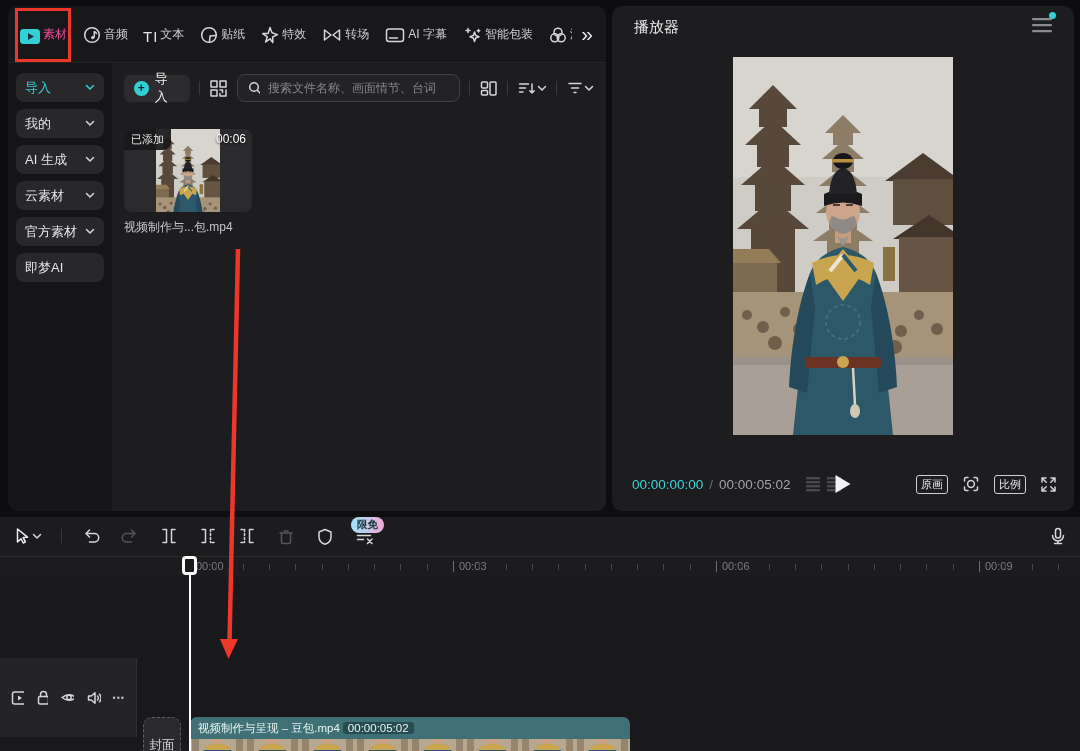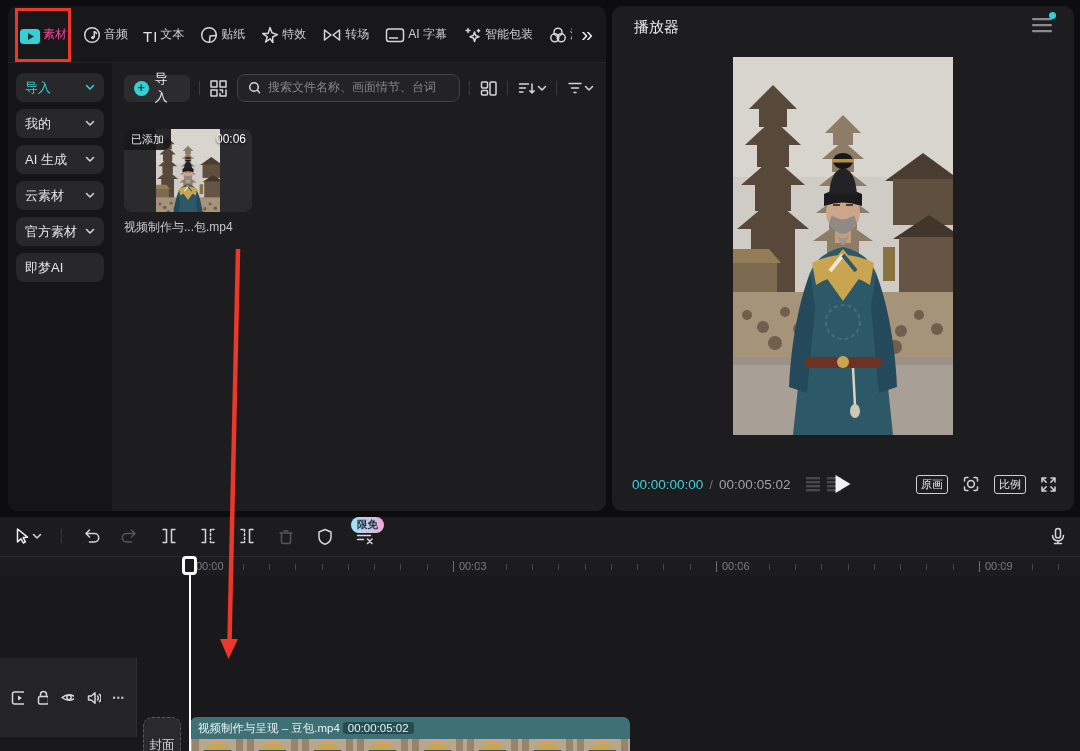--- a/index.html
+++ b/index.html
@@ -17,21 +17,21 @@
   .sidebar{position:absolute;top:57px;left:0;width:104px;bottom:0;background:#151517;padding:10px 8px;box-sizing:border-box;display:flex;flex-direction:column;gap:7px}
   .side-btn{height:29px;flex:0 0 29px;background:#28282b;border-radius:8px;display:flex;align-items:center;justify-content:space-between;padding:0 9px;font-size:13px;color:#e4e4e7;cursor:pointer}
   .side-btn.sel{color:#35d0d5}
   .side-btn.sel svg{stroke:#35d0d5}
   .content{position:absolute;left:104px;top:57px;right:0;bottom:0;background:#1d1d1f;padding:11px 12px;box-sizing:border-box}
   .m-toolbar{display:flex;align-items:center;gap:9px}
   .import-btn{display:flex;align-items:center;gap:6px;background:#2c2c2f;border-radius:6px;height:27px;padding:0 10px;font-size:13px;color:#eee;cursor:pointer}
   .plus-circle{width:15px;height:15px;border-radius:50%;background:#35d0d5;color:#0c2b2d;display:flex;align-items:center;justify-content:center;font-size:12px;font-weight:bold;line-height:1}
   .vdiv{width:1px;height:14px;background:#3a3a3e}
   .search{width:206px;height:26px;border:1px solid #424246;border-radius:8px;background:#232326;display:flex;align-items:center;gap:6px;padding:0 10px}
-  .search input{background:none;border:none;outline:none;color:#c9c9cd;font-size:12px;width:100%;font-family:Liberation Mono, monospace}
+  .search input{background:none;border:none;outline:none;color:#c9c9cd;font-size:12px;width:100%;font-family:Liberation Serif, serif}
   .search input::placeholder{color:#85858a}
   .all-label{margin-top:15px;font-size:13px;color:#e0e0e3}
   .vcard{position:relative;margin-top:27px;width:128px;height:83px;background:#2b2b2e;border-radius:8px;overflow:hidden;cursor:pointer}
   .vthumb{position:absolute;left:50%;transform:translateX(-50%);top:0;width:64px;height:83px}
   .added-badge{position:absolute;left:0;top:0;background:rgba(24,24,26,.92);border-radius:8px 0 8px 0;font-size:11px;color:#e8e8ea;padding:3px 7px}
   .dur-badge{position:absolute;right:6px;top:3px;font-size:12px;color:#fff;text-shadow:0 1px 2px rgba(0,0,0,.8)}
   .fname{margin-top:7px;font-size:12px;color:#c6c6ca;width:140px}
 
   
   .player-card{position:absolute;left:612px;top:6px;width:462px;height:505px;background:#1d1d1f;border-radius:10px;overflow:hidden}

